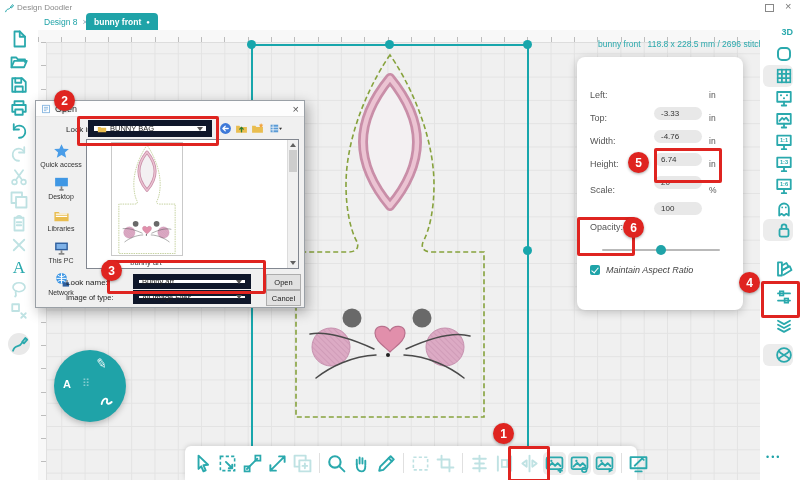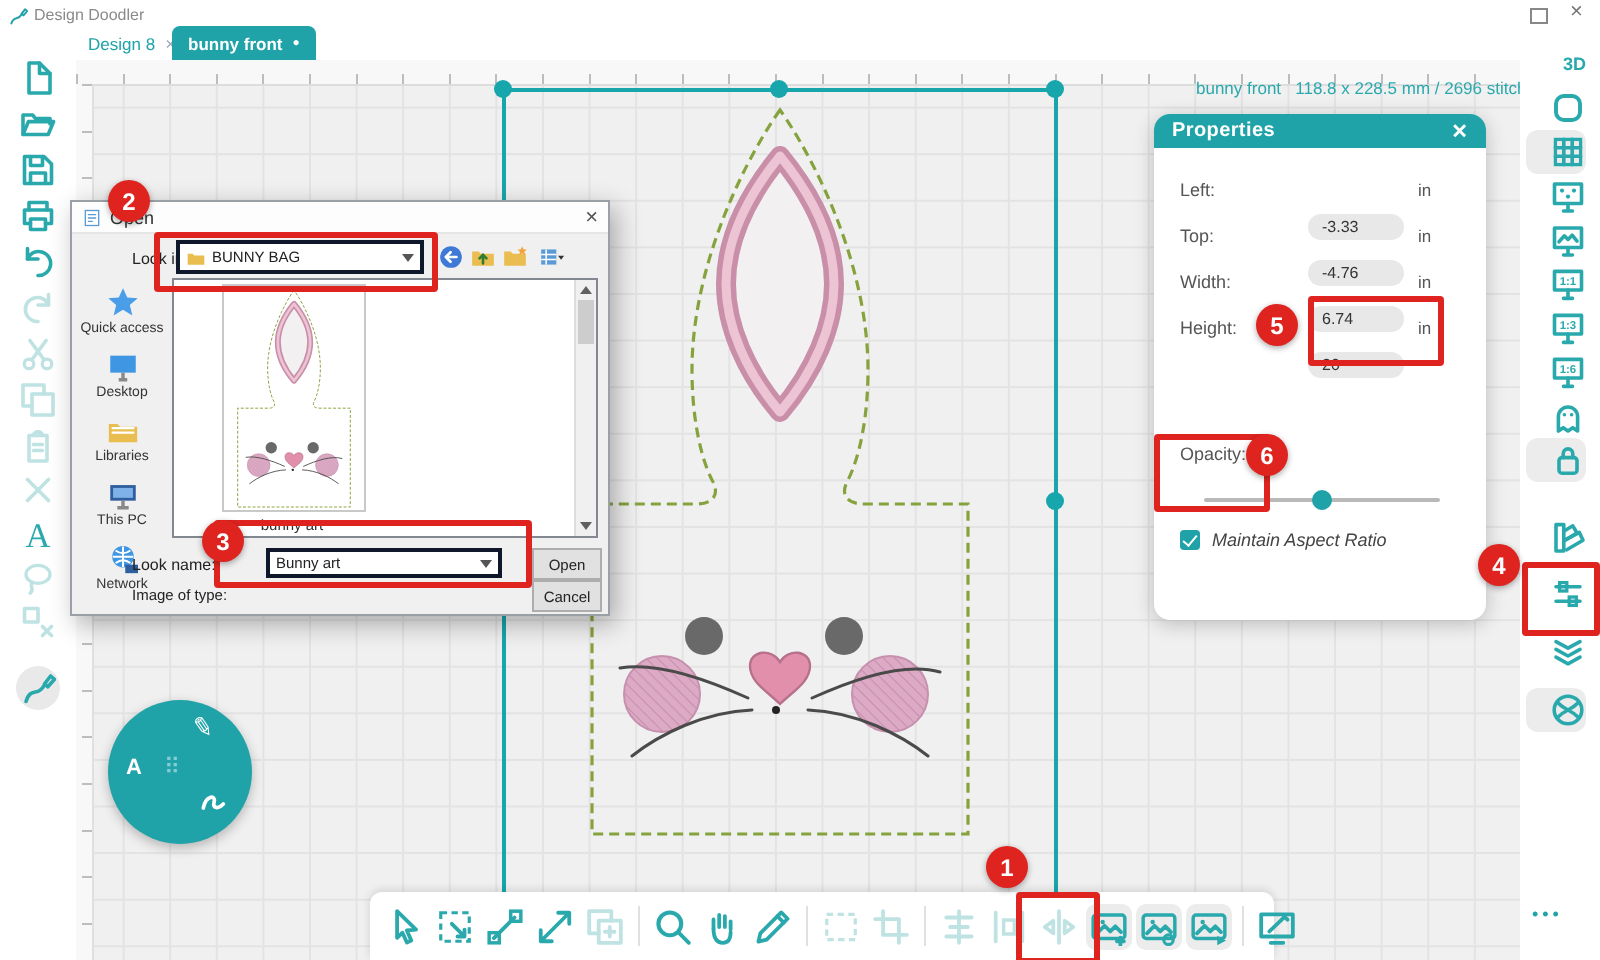--- a/index.html
+++ b/index.html
@@ -65,21 +65,21 @@
   .bt-sep{width:1px;height:20px;background:#e0e0e0;margin:0 3px;flex:0 0 auto;}
   
   .dialog{left:35px;top:100px;width:268px;height:206px;background:#f0f0f0;border:1px solid #9aa0a6;
           box-shadow:3px 4px 12px rgba(0,0,0,.3);z-index:10;font-size:8px;color:#222;}
   .dlg-titlebar{position:absolute;left:0;top:0;width:100%;height:16px;display:flex;align-items:center;
           padding:0 5px;box-sizing:border-box;gap:4px;background:#fdfdfd;border-bottom:1px solid #e5e5e5;}
   .dlg-title{font-size:9px;color:#333;flex:1;}
   .dlg-close{color:#555;font-size:11px;}
   .dlg-icon{width:10px;height:10px;}
   .lookin-label{position:absolute;left:30px;top:24px;}
-  .combo{position:absolute;background:#fff;border:2px solid #0f172a;display:flex;align-items:center;
+  .combo{position:absolute;background:#fff;border:6px solid #0f172a;display:flex;align-items:center;
          padding:0 3px;box-sizing:border-box;gap:3px;font-size:7.5px;}
   .combo .caret{margin-left:auto;width:0;height:0;border-left:3px solid transparent;
          border-right:3px solid transparent;border-top:4px solid #555;}
   .combo-lookin{left:52px;top:19px;width:124px;height:17px;}
   .dlg-navicon{position:absolute;top:21px;width:13px;height:13px;}
   .places{position:absolute;left:0;top:42px;width:50px;display:flex;flex-direction:column;
           align-items:center;gap:7px;}
   .place{display:flex;flex-direction:column;align-items:center;gap:1px;width:50px;}
   .place svg{width:17px;height:17px;}
   .place span{font-size:7px;color:#333;text-align:center;}
@@ -593,48 +593,53 @@
       <div class="scroll-thumb"></div>
       <div class="scroll-arrow scroll-down"></div>
     </div>
   </div>
   <span class="fname-label">Look name:</span>
   <div class="combo combo-fname">
     <span>Bunny art</span>
     <span class="caret"></span>
   </div>
   <span class="ftype-label">Image of type:</span>
+  <div class="combo combo-ftype">
+    <span>All Image Files</span>
+    <span class="caret"></span>
+  </div>
   <div class="dlg-btn btn-open">Open</div>
   <div class="dlg-btn btn-cancel">Cancel</div>
 </div>
 
 <div class="abs props">
-  <div class="props-header">
-    <span class="props-title">Properties</span>
-    <span class="props-close">✕</span>
-  </div>
   <div class="prow" style="top:31px">
     <span class="plabel">Left:</span>
     <span class="pvalue">-3.33</span>
     <span class="punit">in</span>
   </div>
   <div class="prow" style="top:54px">
     <span class="plabel">Top:</span>
     <span class="pvalue">-4.76</span>
     <span class="punit">in</span>
   </div>
   <div class="prow" style="top:77px">
     <span class="plabel">Width:</span>
     <span class="pvalue">6.74</span>
     <span class="punit">in</span>
   </div>
   <div class="prow" style="top:100px">
     <span class="plabel">Height:</span>
     <span class="pvalue">20</span>
     <span class="punit">in</span>
+  </div>
+  <div class="prow" style="top:126px">
+    <span class="plabel">Scale:</span>
+    <span class="pvalue">100</span>
+    <span class="punit">%</span>
   </div>
   <span class="opacity-label">Opacity:</span>
   <div class="slider-track">
     <div class="slider-dot" id="opacity-dot" style="left: 54px;"></div>
   </div>
   <div class="pcheck-row">
     <span class="pcheckbox"></span>
     <span class="pcheck-label">Maintain Aspect Ratio</span>
   </div>
 </div>

